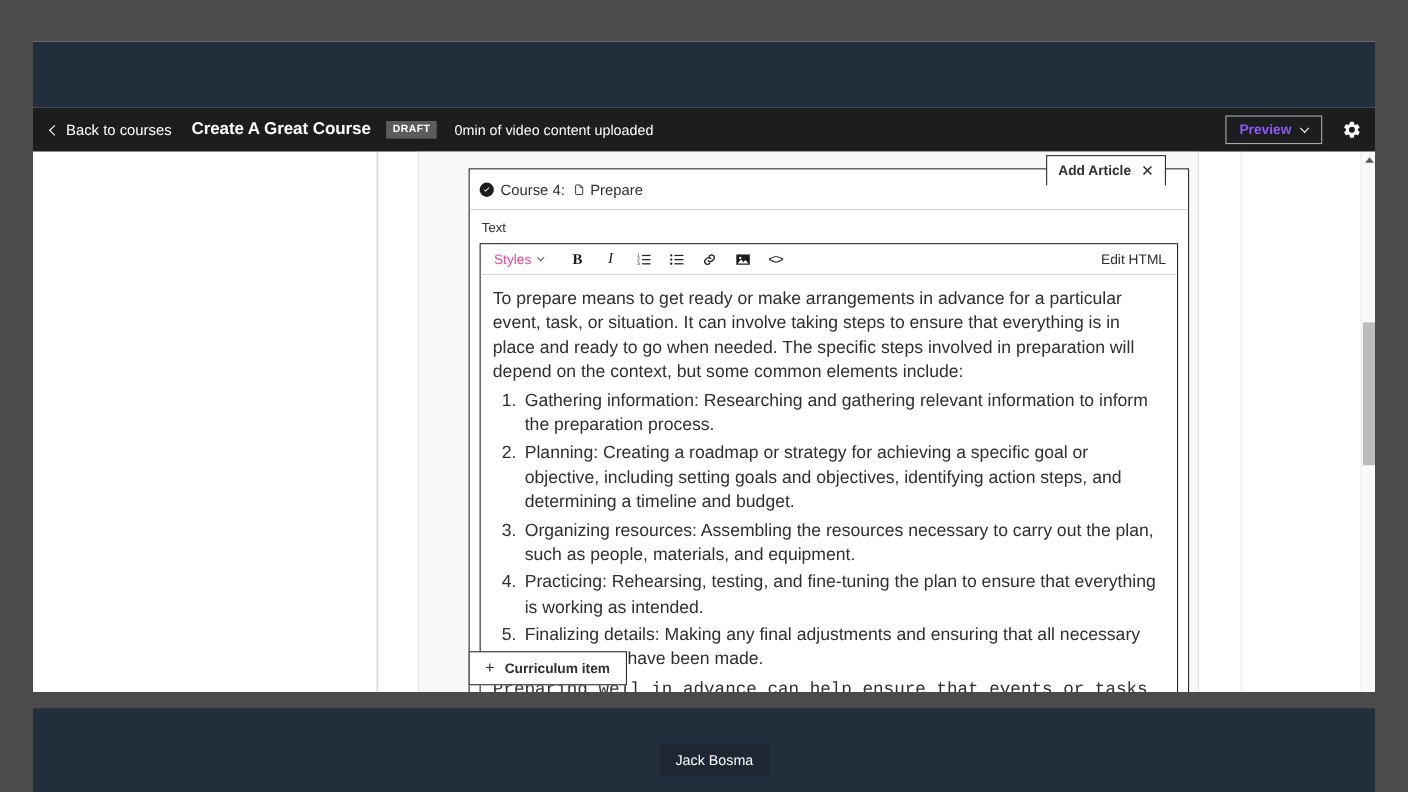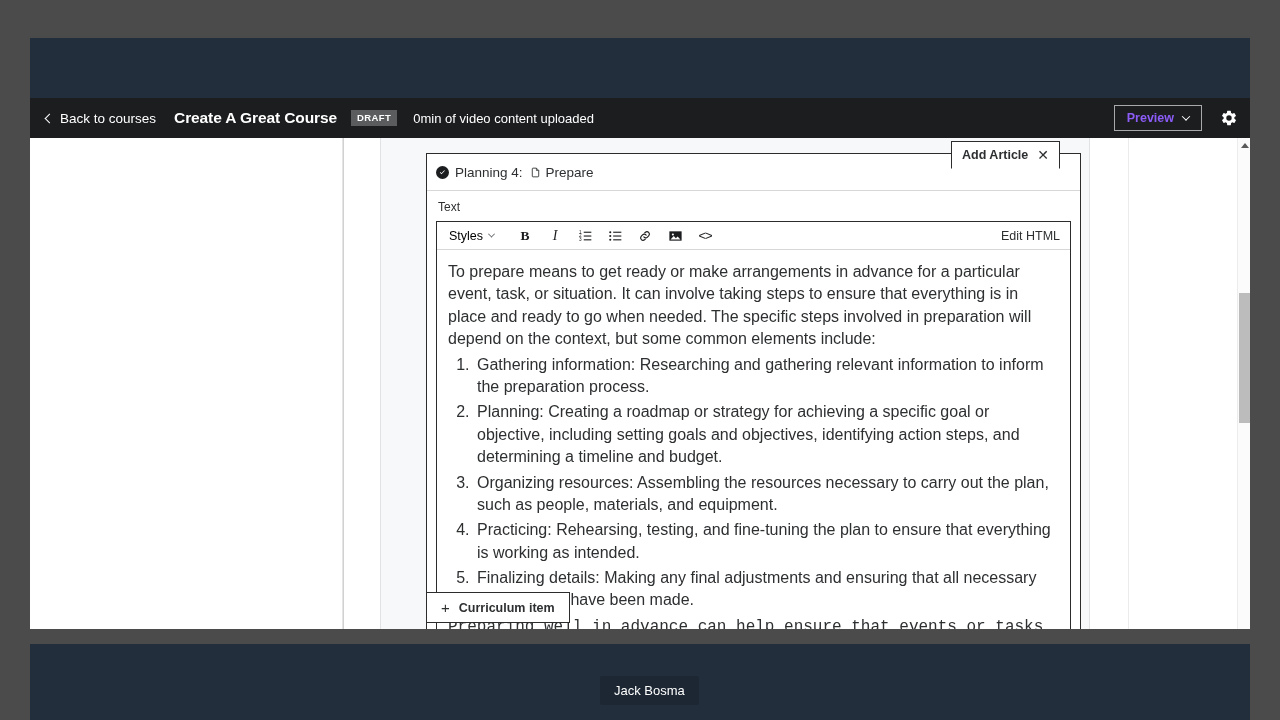--- a/index.html
+++ b/index.html
@@ -235,21 +235,21 @@
   #toolbar {
     height: 28px;
     border-bottom: 1px solid #d7d7d7;
     display: flex;
     align-items: center;
     padding: 0 10px 0 12px;
     gap: 0;
   }
   .styles-btn {
     display: flex; align-items: center; gap: 6px;
-    font-size: 12.5px; color: #000000;
+    font-size: 12.5px; color: #ec4899;
     cursor: pointer;
     margin-right: 16px;
   }
   .chev-down-sm {
     display: inline-block;
     width: 5px; height: 5px;
     border-right: 1.3px solid #6a6c6e;
     border-bottom: 1.3px solid #6a6c6e;
     transform: rotate(45deg) translate(-1px,-1px);
   }
@@ -419,21 +419,21 @@
       <div id="content-panel">
 
         <div id="lecture-card">
 
           <div id="lecture-head">
             <span class="check-circle">
               <svg width="9" height="9" viewBox="0 0 24 24">
                   <path fill="#ffffff" d="M9.2 16.6L4.8 12.2l1.4-1.4 3 3 7.6-7.6 1.4 1.4z"></path>
                 </svg>
             </span>
-            <span class="lecture-label">Planning 4:</span>
+            <span class="lecture-label">Course 4:</span>
             <span class="doc-icon">
               <svg width="11" height="13" viewBox="0 0 24 24">
                   <path fill="none" stroke="#2d2f31" stroke-width="1.9" d="M14 2.5H6.5A1.5 1.5 0 005 4v16a1.5 1.5 0 001.5 1.5h11A1.5 1.5 0 0019 20V7.5z"></path>
                   <path fill="none" stroke="#2d2f31" stroke-width="1.7" d="M14 2.6V7.6h5"></path>
                 </svg>
             </span>
             <span>Prepare</span>
 
             <div id="add-article-tab">
               <span>Add Article</span>

